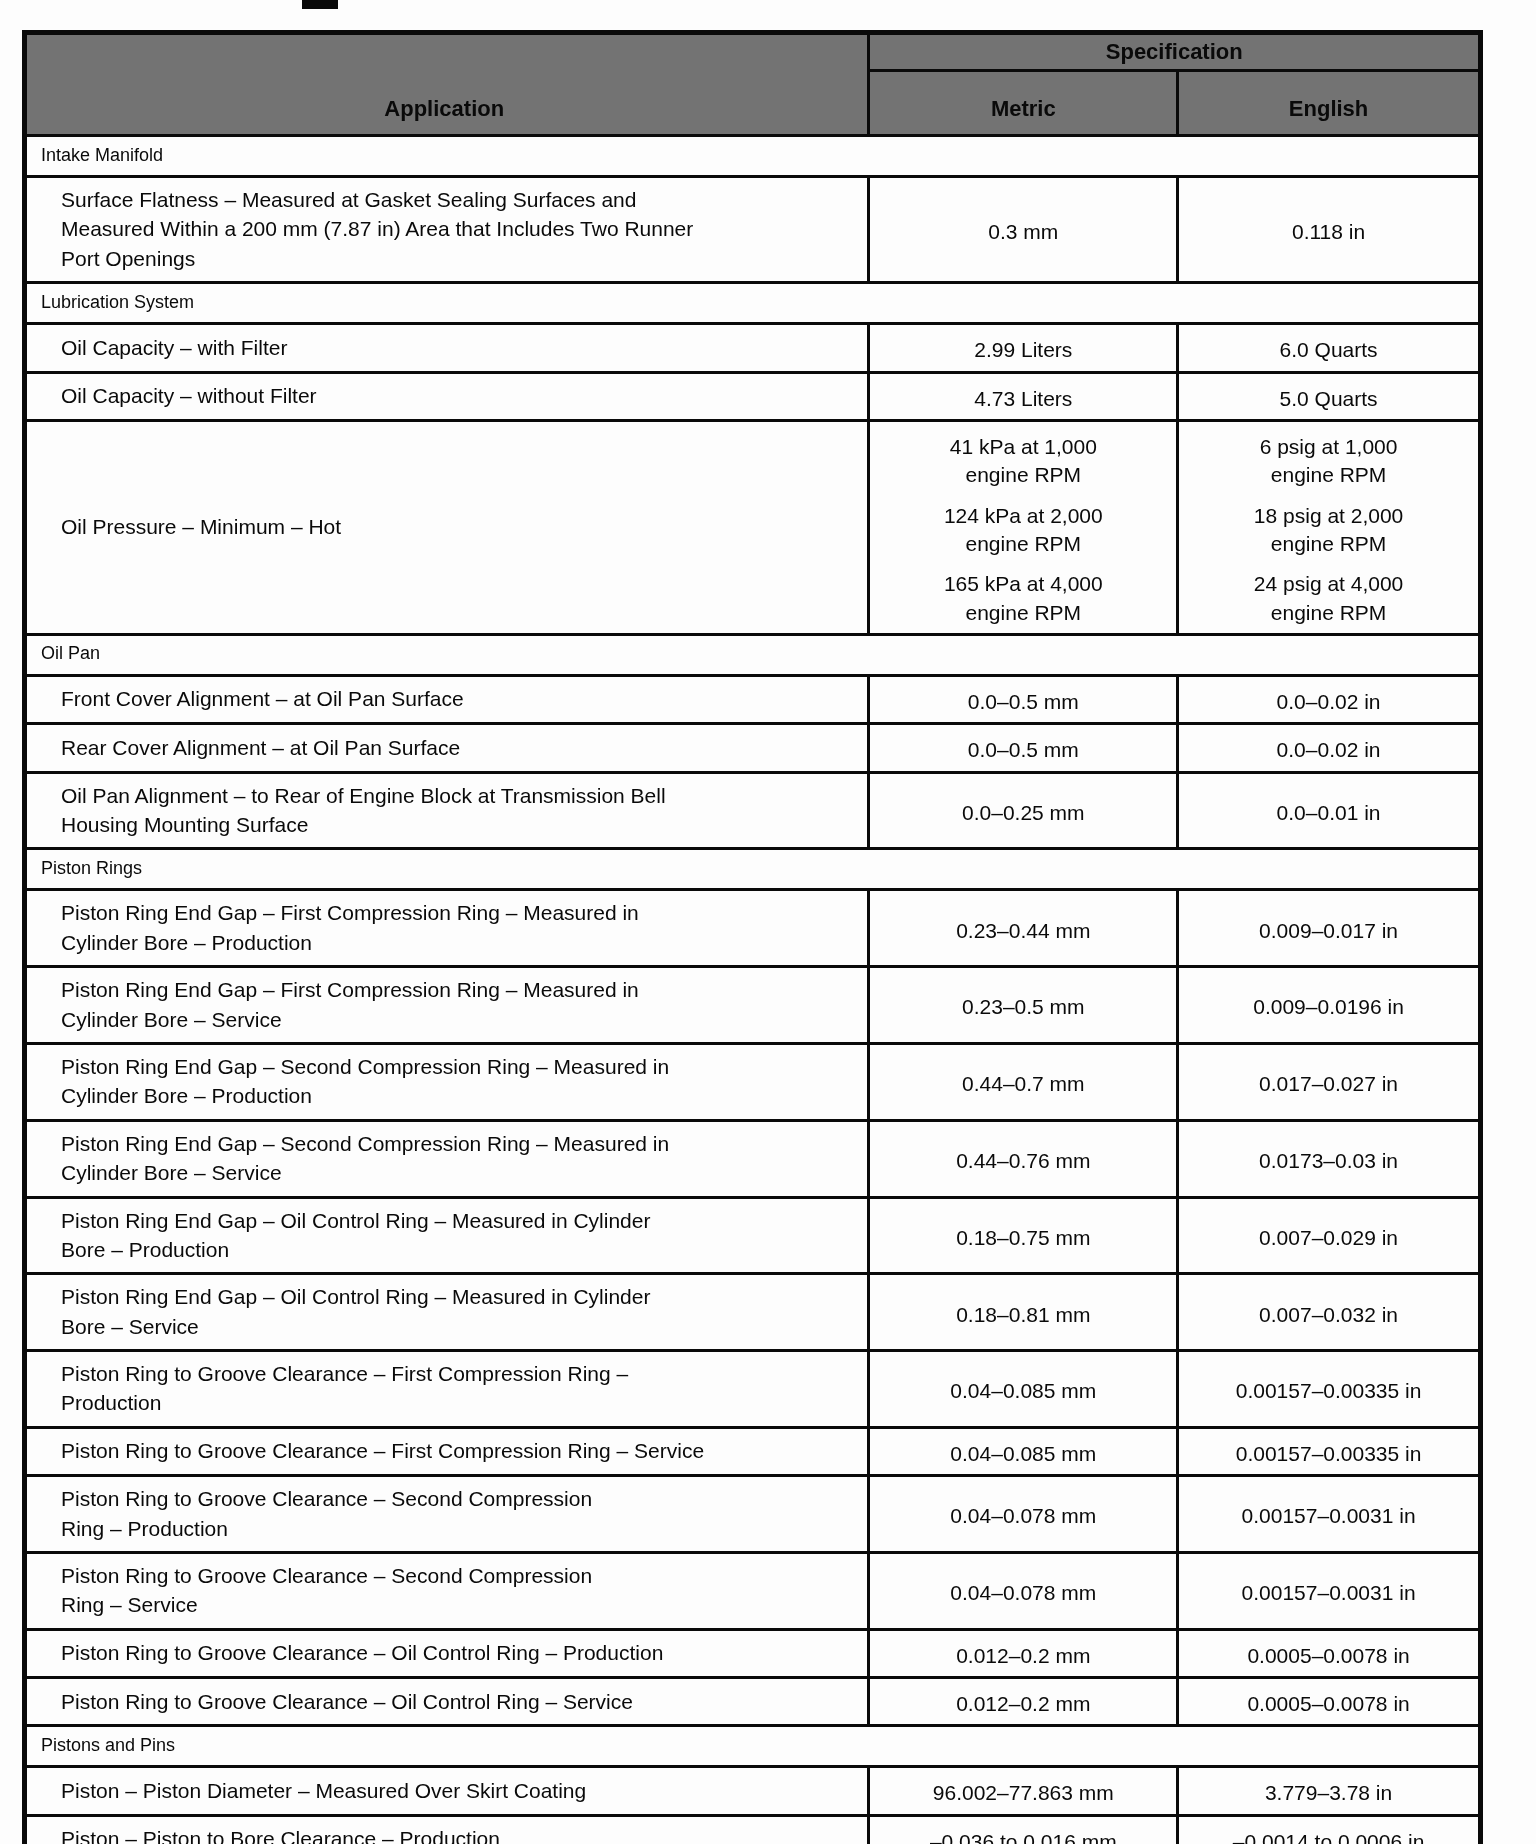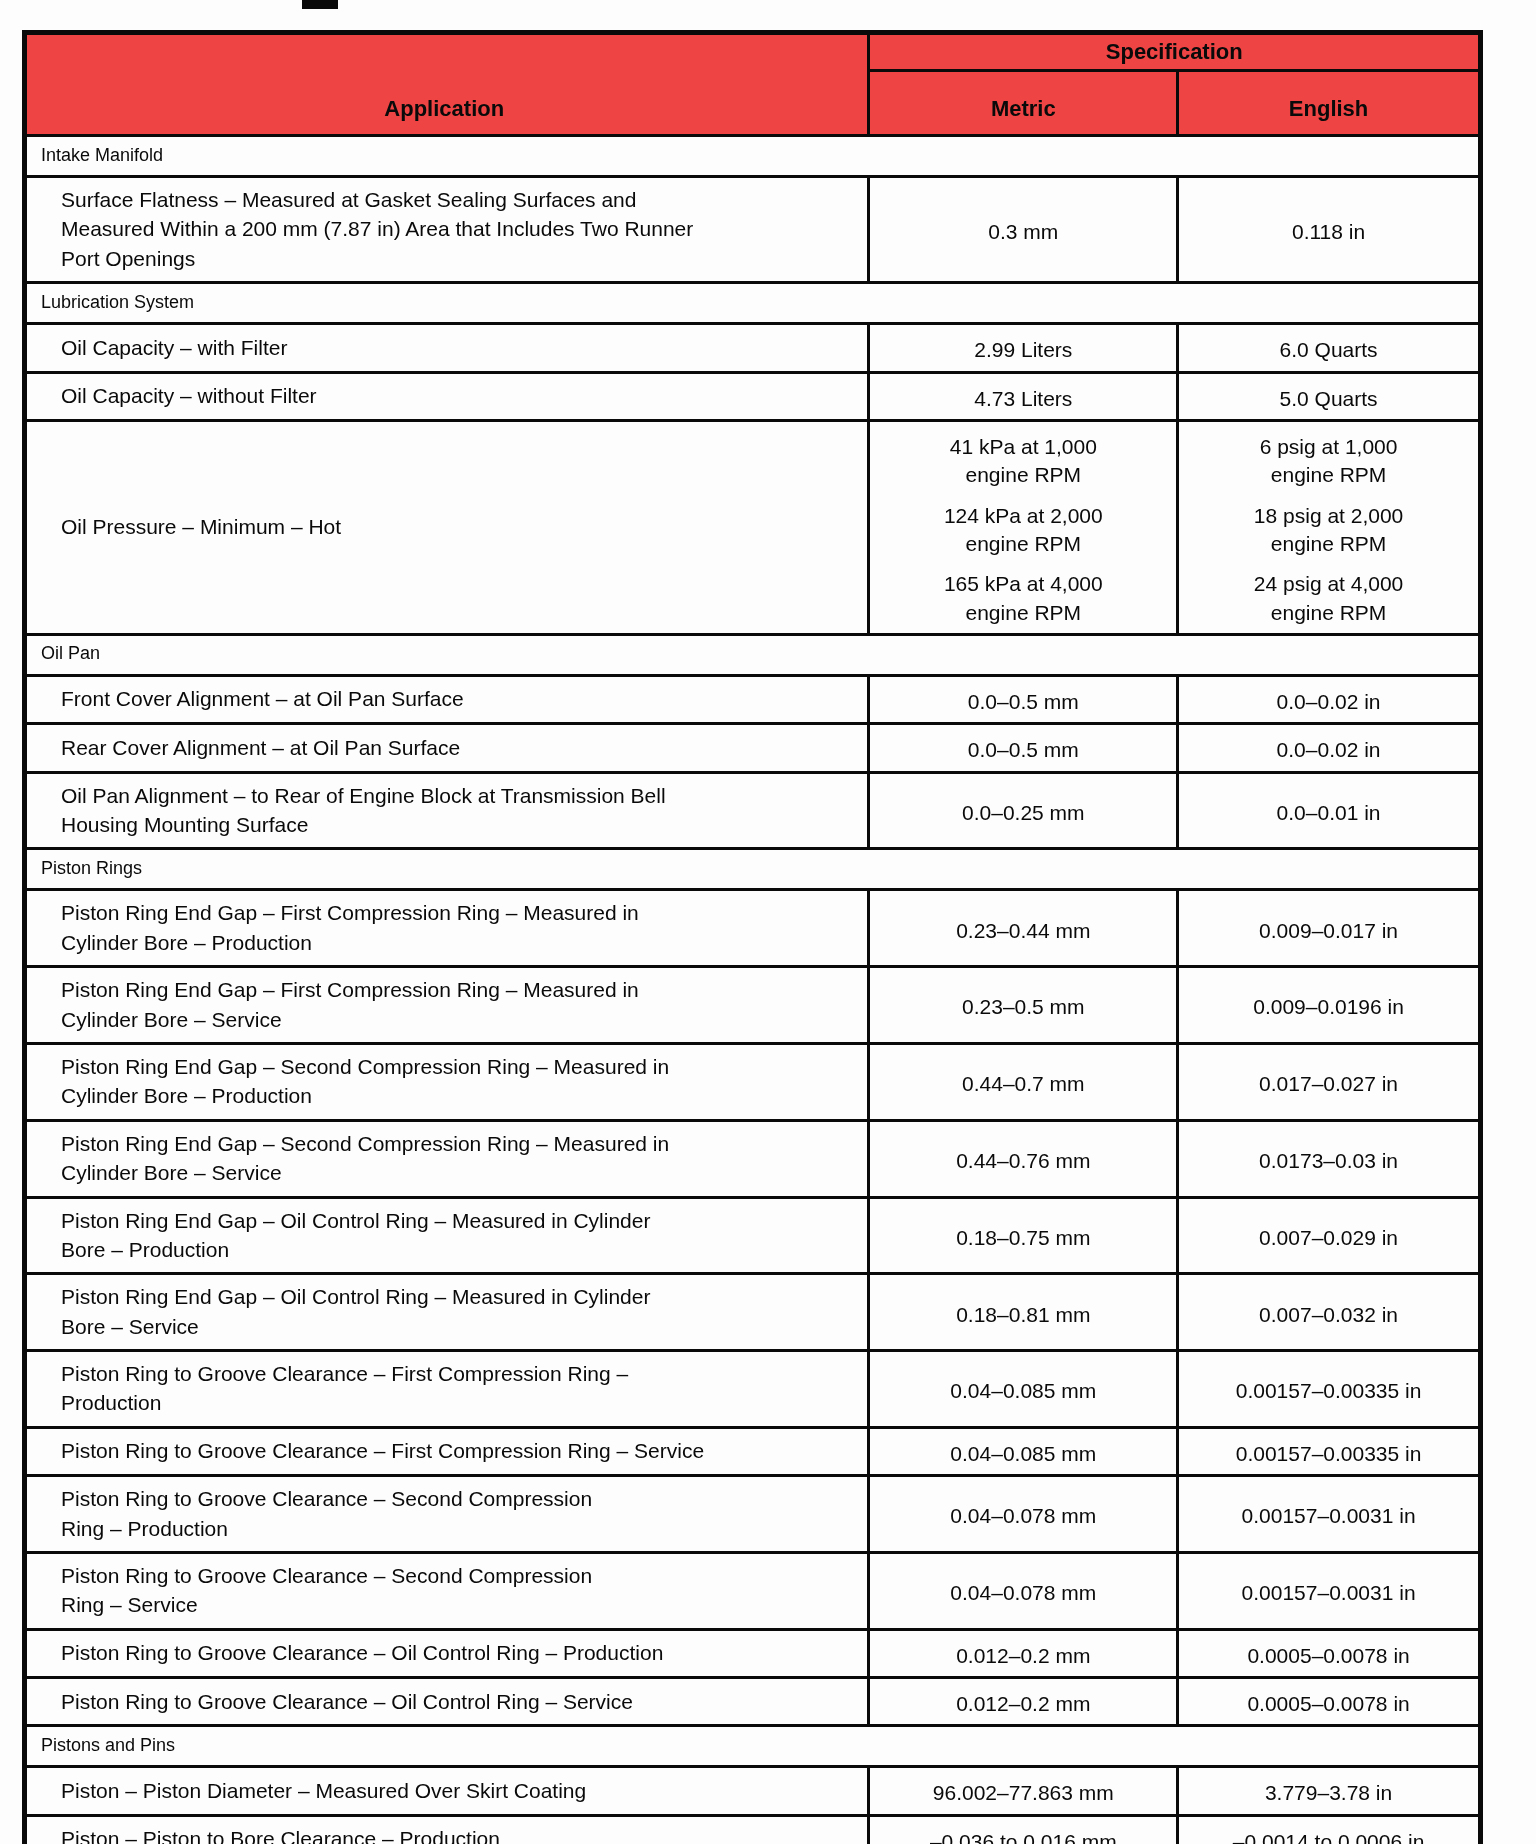--- a/index.html
+++ b/index.html
@@ -40,21 +40,21 @@
   .spec-table th,
   .spec-table td {
     border: 3px solid #0a0a0a;
     white-space: pre-line;
     overflow: hidden;
   }
   .spec-table th {
     font-weight: bold;
     font-size: 22px;
     text-align: center;
-    background: #ef4444;
+    background: #737373;
   }
   th.app-head {
     vertical-align: bottom;
     padding: 6px 16px 12px 10px;
   }
   th.spec-head {
     height: 30px;
     vertical-align: middle;
     padding: 2px 0;
   }

